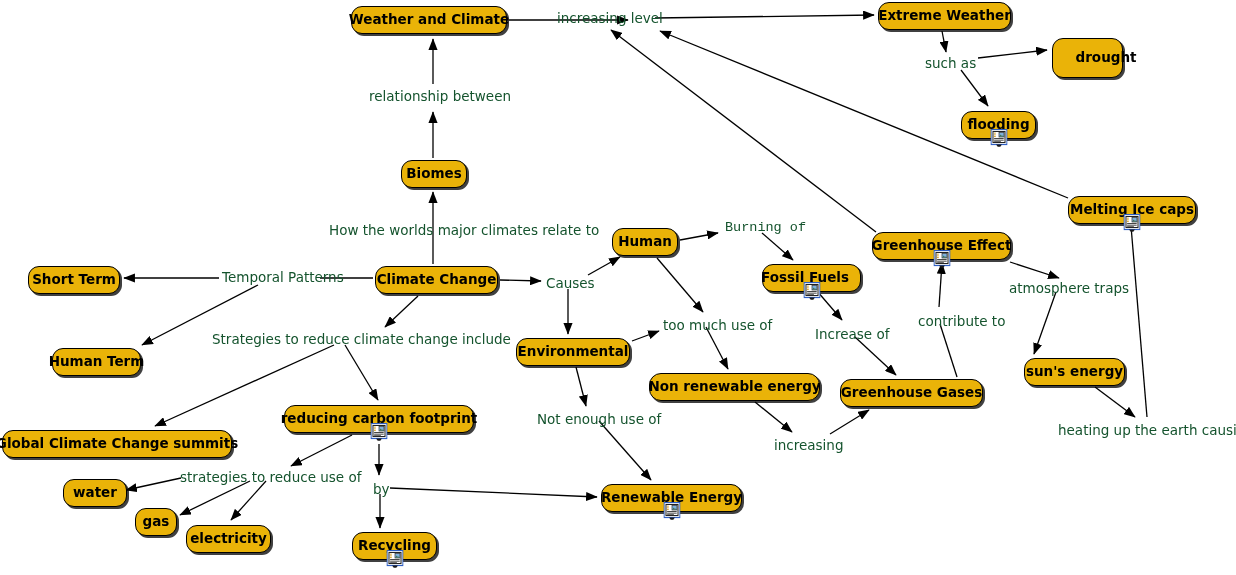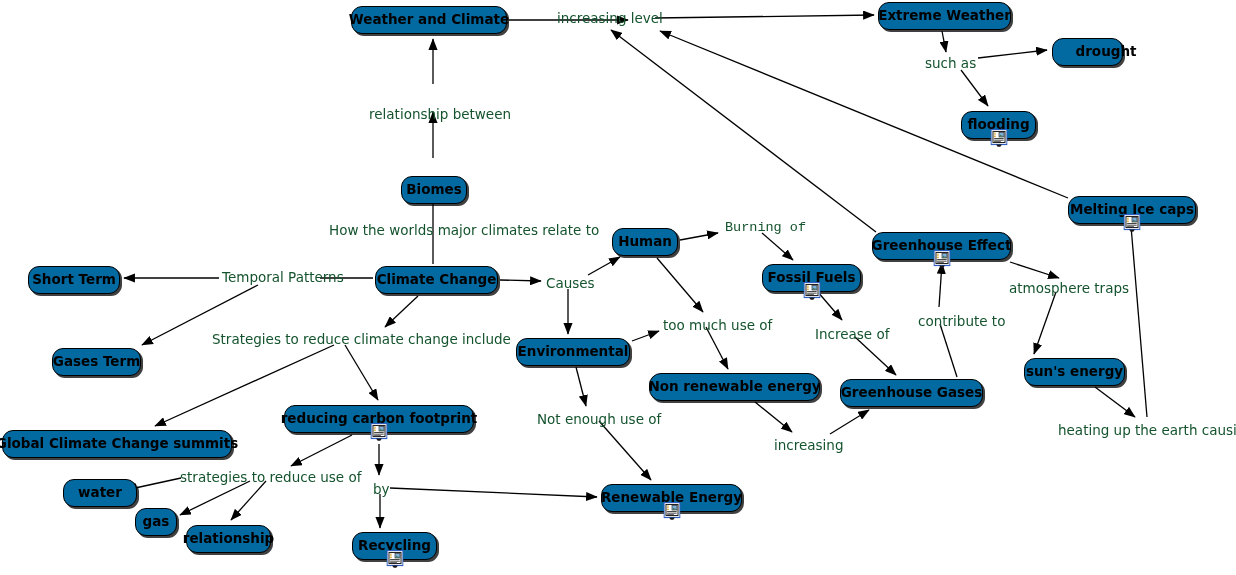--- a/index.html
+++ b/index.html
@@ -22,21 +22,21 @@
   svg.edges {
     position: absolute;
     left: 0;
     top: 0;
     width: 1236px;
     height: 575px;
   }
   .node {
     position: absolute;
     box-sizing: border-box;
-    background: #0369a1;
+    background: #eab308;
     border: 1.4px solid #000000;
     border-radius: 11px;
     box-shadow: 2px 2px 0 rgba(0,0,0,0.75);
     display: flex;
     align-items: center;
     justify-content: center;
     font-weight: bold;
     font-size: 13.5px;
     color: #000000;
     white-space: nowrap;
@@ -117,21 +117,21 @@
         <line x1="1147" y1="417" x2="1131" y2="226" stroke="#000000" stroke-width="1.3"></line>
       </g>
   </svg>
   <div id="node-layer">
       <div class="node" style="left: 351px; top: 6px; width: 156px; height: 28px;">
         <span class="node-label">Weather and Climate</span>
       </div>
       <div class="node" style="left: 878px; top: 2px; width: 133px; height: 28px;">
         <span class="node-label">Extreme Weather</span>
       </div>
-      <div class="node" style="left: 1052px; top: 38px; width: 71px; height: 28px; padding-left: 48px;">
+      <div class="node" style="left: 1052px; top: 38px; width: 71px; height: 40px; padding-left: 48px;">
         <span class="node-label">drought</span>
       </div>
       <div class="node" style="left: 961px; top: 111px; width: 75px; height: 28px;">
         <span class="node-label">flooding</span>
         <span class="res-icon"><svg width="17" height="18" viewBox="0 0 17 18">
             <rect x="0.5" y="0.5" width="16" height="15" fill="#f4f4f2" stroke="#2f5fc4" stroke-width="1.2"></rect>
             <rect x="2.5" y="2.5" width="12" height="11" fill="#ffffff" stroke="#222222" stroke-width="1"></rect>
             <rect x="8.5" y="3.5" width="5" height="4.5" fill="#7fb2de" stroke="#333333" stroke-width="0.7"></rect>
             <path d="M9 7.6 L10.3 5.6 L11.4 7.2 L12.1 6.4 L13.2 7.6 Z" fill="#3c6e3c"></path>
             <rect x="3.6" y="3.6" width="1.6" height="1.1" fill="#d8a227"></rect>
@@ -152,59 +152,59 @@
             <path d="M9 7.6 L10.3 5.6 L11.4 7.2 L12.1 6.4 L13.2 7.6 Z" fill="#3c6e3c"></path>
             <rect x="3.6" y="3.6" width="1.6" height="1.1" fill="#d8a227"></rect>
             <rect x="3.6" y="5.3" width="1.6" height="1.1" fill="#d8a227"></rect>
             <rect x="3.6" y="7.0" width="1.6" height="1.1" fill="#d8a227"></rect>
             <rect x="3.6" y="9.1" width="9.6" height="0.9" fill="#333333"></rect>
             <rect x="3.6" y="10.7" width="9.6" height="0.9" fill="#333333"></rect>
             <rect x="3.6" y="12.3" width="6.8" height="0.9" fill="#333333"></rect>
             <path d="M5.6 15.5 L11.4 15.5 L9.8 17.8 L7.2 17.8 Z" fill="#18181a"></path>
           </svg></span>
       </div>
-      <div class="node" style="left: 401px; top: 160px; width: 66px; height: 28px; margin-top: 16px;">
+      <div class="node" style="left: 401px; top: 160px; width: 66px; height: 28px;">
         <span class="node-label">Biomes</span>
       </div>
       <div class="node" style="left: 375px; top: 266px; width: 123px; height: 28px;">
         <span class="node-label">Climate Change</span>
       </div>
       <div class="node" style="left: 28px; top: 266px; width: 92px; height: 28px;">
         <span class="node-label">Short Term</span>
       </div>
       <div class="node" style="left: 52px; top: 348px; width: 89px; height: 28px;">
-        <span class="node-label">Gases Term</span>
+        <span class="node-label">Human Term</span>
       </div>
       <div class="node" style="left: 2px; top: 430px; width: 230px; height: 28px;">
         <span class="node-label">Global Climate Change summits</span>
       </div>
       <div class="node" style="left: 284px; top: 405px; width: 190px; height: 28px;">
         <span class="node-label">reducing carbon footprint</span>
         <span class="res-icon"><svg width="17" height="18" viewBox="0 0 17 18">
             <rect x="0.5" y="0.5" width="16" height="15" fill="#f4f4f2" stroke="#2f5fc4" stroke-width="1.2"></rect>
             <rect x="2.5" y="2.5" width="12" height="11" fill="#ffffff" stroke="#222222" stroke-width="1"></rect>
             <rect x="8.5" y="3.5" width="5" height="4.5" fill="#7fb2de" stroke="#333333" stroke-width="0.7"></rect>
             <path d="M9 7.6 L10.3 5.6 L11.4 7.2 L12.1 6.4 L13.2 7.6 Z" fill="#3c6e3c"></path>
             <rect x="3.6" y="3.6" width="1.6" height="1.1" fill="#d8a227"></rect>
             <rect x="3.6" y="5.3" width="1.6" height="1.1" fill="#d8a227"></rect>
             <rect x="3.6" y="7.0" width="1.6" height="1.1" fill="#d8a227"></rect>
             <rect x="3.6" y="9.1" width="9.6" height="0.9" fill="#333333"></rect>
             <rect x="3.6" y="10.7" width="9.6" height="0.9" fill="#333333"></rect>
             <rect x="3.6" y="12.3" width="6.8" height="0.9" fill="#333333"></rect>
             <path d="M5.6 15.5 L11.4 15.5 L9.8 17.8 L7.2 17.8 Z" fill="#18181a"></path>
           </svg></span>
       </div>
-      <div class="node" style="left: 63px; top: 479px; width: 74px; height: 28px;">
+      <div class="node" style="left: 63px; top: 479px; width: 64px; height: 28px;">
         <span class="node-label">water</span>
       </div>
       <div class="node" style="left: 135px; top: 508px; width: 42px; height: 28px;">
         <span class="node-label">gas</span>
       </div>
       <div class="node" style="left: 186px; top: 525px; width: 85px; height: 28px;">
-        <span class="node-label">relationship</span>
+        <span class="node-label">electricity</span>
       </div>
       <div class="node" style="left: 338px; top: 532px; width: 85px; height: 28px; margin-left: 14px;">
         <span class="node-label">Recycling</span>
         <span class="res-icon"><svg width="17" height="18" viewBox="0 0 17 18">
             <rect x="0.5" y="0.5" width="16" height="15" fill="#f4f4f2" stroke="#2f5fc4" stroke-width="1.2"></rect>
             <rect x="2.5" y="2.5" width="12" height="11" fill="#ffffff" stroke="#222222" stroke-width="1"></rect>
             <rect x="8.5" y="3.5" width="5" height="4.5" fill="#7fb2de" stroke="#333333" stroke-width="0.7"></rect>
             <path d="M9 7.6 L10.3 5.6 L11.4 7.2 L12.1 6.4 L13.2 7.6 Z" fill="#3c6e3c"></path>
             <rect x="3.6" y="3.6" width="1.6" height="1.1" fill="#d8a227"></rect>
             <rect x="3.6" y="5.3" width="1.6" height="1.1" fill="#d8a227"></rect>
@@ -233,21 +233,21 @@
             <path d="M9 7.6 L10.3 5.6 L11.4 7.2 L12.1 6.4 L13.2 7.6 Z" fill="#3c6e3c"></path>
             <rect x="3.6" y="3.6" width="1.6" height="1.1" fill="#d8a227"></rect>
             <rect x="3.6" y="5.3" width="1.6" height="1.1" fill="#d8a227"></rect>
             <rect x="3.6" y="7.0" width="1.6" height="1.1" fill="#d8a227"></rect>
             <rect x="3.6" y="9.1" width="9.6" height="0.9" fill="#333333"></rect>
             <rect x="3.6" y="10.7" width="9.6" height="0.9" fill="#333333"></rect>
             <rect x="3.6" y="12.3" width="6.8" height="0.9" fill="#333333"></rect>
             <path d="M5.6 15.5 L11.4 15.5 L9.8 17.8 L7.2 17.8 Z" fill="#18181a"></path>
           </svg></span>
       </div>
-      <div class="node" style="left: 762px; top: 264px; width: 99px; height: 28px;">
+      <div class="node" style="left: 762px; top: 264px; width: 99px; height: 28px; justify-content: flex-end;">
         <span class="node-label">Fossil Fuels</span>
         <span class="res-icon"><svg width="17" height="18" viewBox="0 0 17 18">
             <rect x="0.5" y="0.5" width="16" height="15" fill="#f4f4f2" stroke="#2f5fc4" stroke-width="1.2"></rect>
             <rect x="2.5" y="2.5" width="12" height="11" fill="#ffffff" stroke="#222222" stroke-width="1"></rect>
             <rect x="8.5" y="3.5" width="5" height="4.5" fill="#7fb2de" stroke="#333333" stroke-width="0.7"></rect>
             <path d="M9 7.6 L10.3 5.6 L11.4 7.2 L12.1 6.4 L13.2 7.6 Z" fill="#3c6e3c"></path>
             <rect x="3.6" y="3.6" width="1.6" height="1.1" fill="#d8a227"></rect>
             <rect x="3.6" y="5.3" width="1.6" height="1.1" fill="#d8a227"></rect>
             <rect x="3.6" y="7.0" width="1.6" height="1.1" fill="#d8a227"></rect>
             <rect x="3.6" y="9.1" width="9.6" height="0.9" fill="#333333"></rect>
@@ -275,21 +275,21 @@
             <path d="M5.6 15.5 L11.4 15.5 L9.8 17.8 L7.2 17.8 Z" fill="#18181a"></path>
           </svg></span>
       </div>
       <div class="node" style="left: 1024px; top: 358px; width: 101px; height: 28px;">
         <span class="node-label">sun's energy</span>
       </div>
     </div>
   <div id="label-layer">
       <div class="link-label" style="left: 557px; top: 12px;">increasing level</div>
       <div class="link-label" style="left: 925px; top: 57px;">such as</div>
-      <div class="link-label" style="left: 369px; top: 90px; margin-top: 18px;">relationship between</div>
+      <div class="link-label" style="left: 369px; top: 90px;">relationship between</div>
       <div class="link-label" style="left: 329px; top: 224px;">How the worlds major climates relate to</div>
       <div class="link-label" style="left: 222px; top: 271px;">Temporal Patterns</div>
       <div class="link-label" style="left: 212px; top: 333px;">Strategies to reduce climate change include</div>
       <div class="link-label" style="left: 546px; top: 277px;">Causes</div>
       <div class="link-label" style="left: 725px; top: 221px; font-family: Liberation Mono, monospace;">Burning of</div>
       <div class="link-label" style="left: 663px; top: 319px;">too much use of</div>
       <div class="link-label" style="left: 537px; top: 413px;">Not enough use of</div>
       <div class="link-label" style="left: 815px; top: 328px;">Increase of</div>
       <div class="link-label" style="left: 774px; top: 439px;">increasing</div>
       <div class="link-label" style="left: 918px; top: 315px;">contribute to</div>

